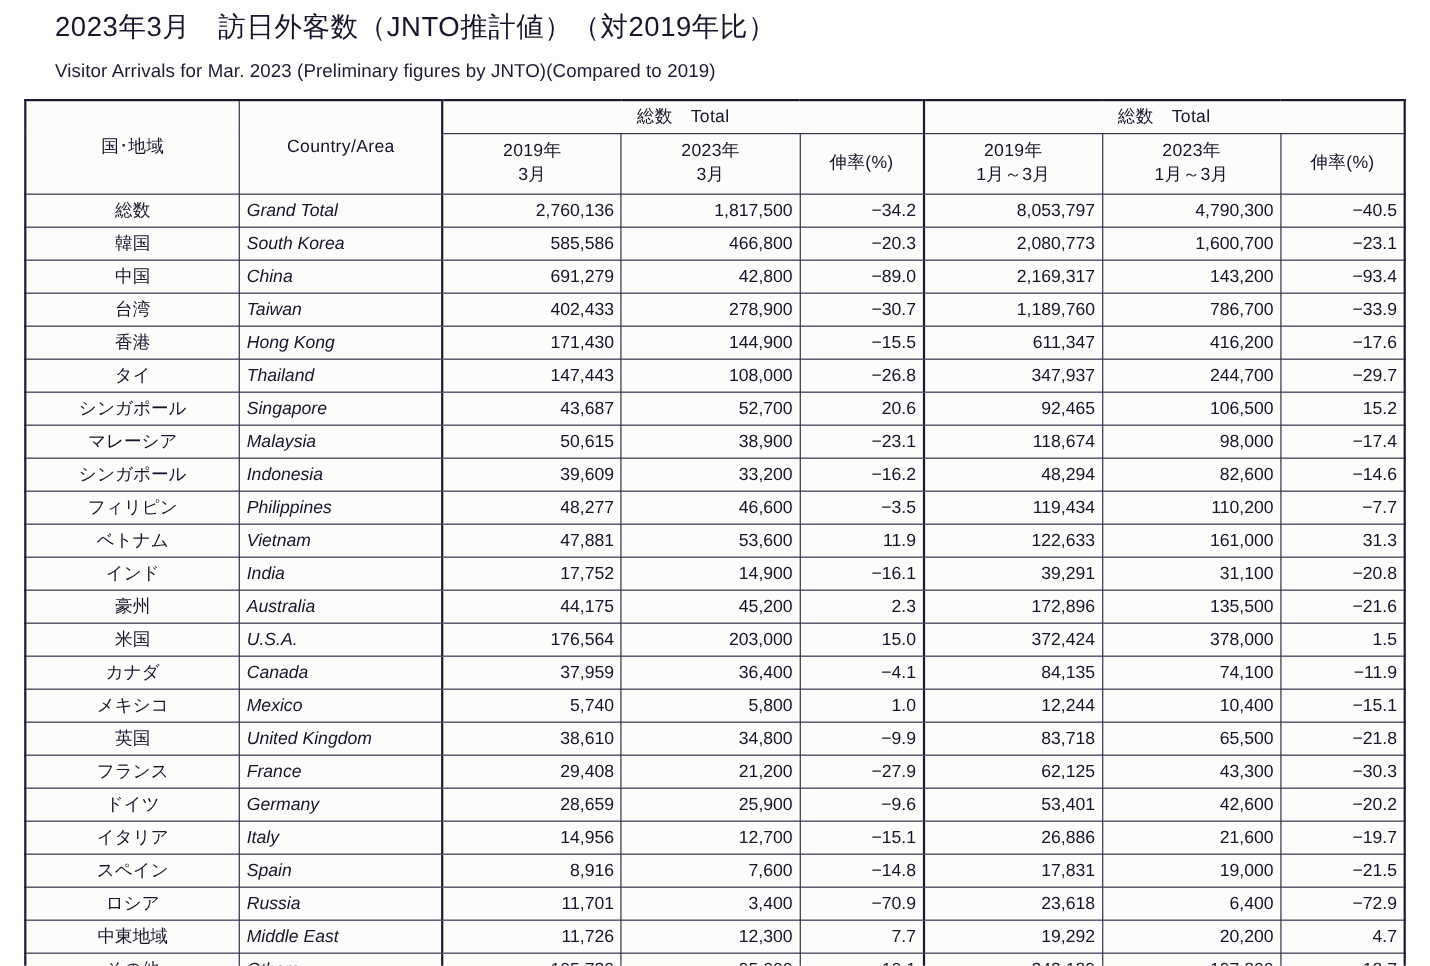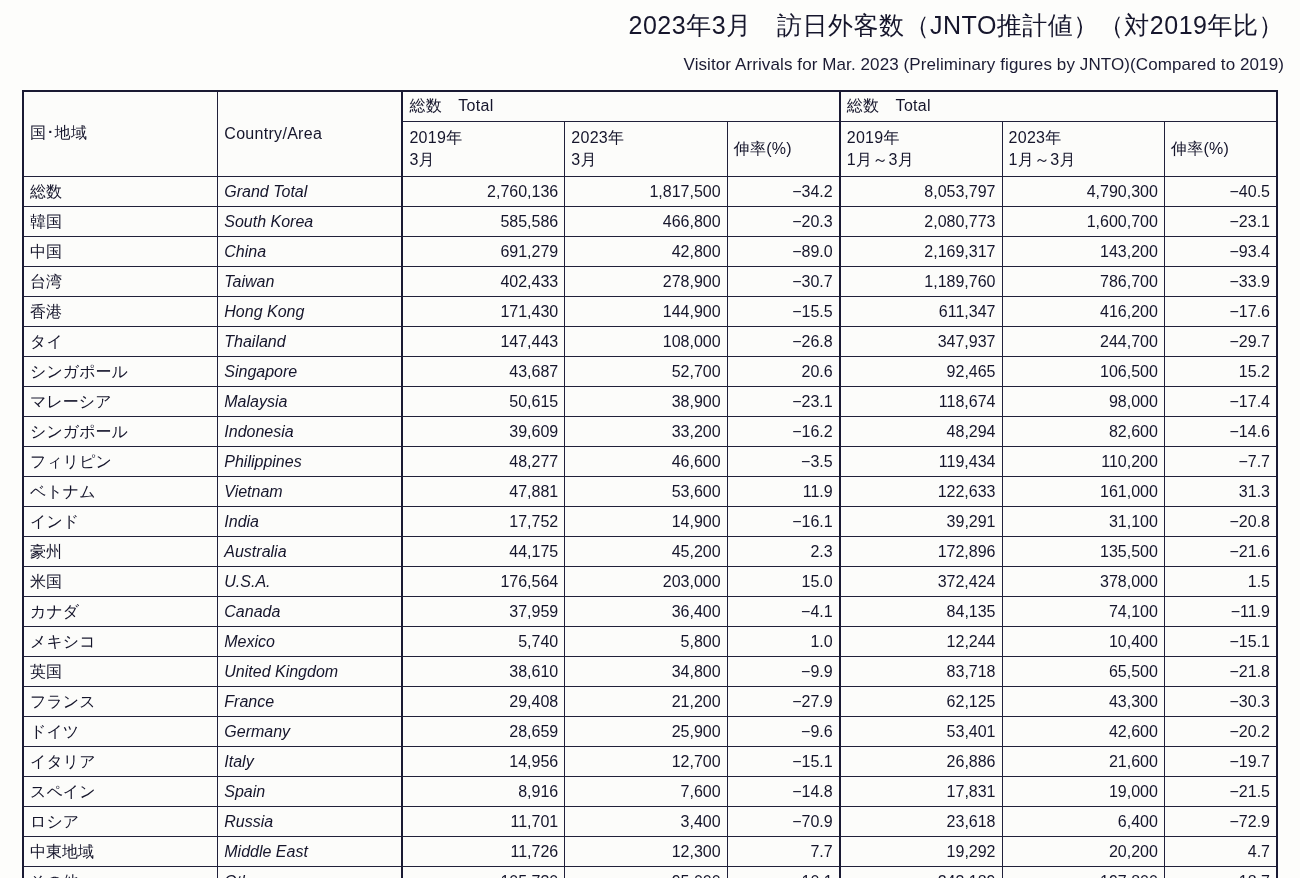--- a/index.html
+++ b/index.html
@@ -19,21 +19,20 @@
     position: relative;
     width: 1300px;
     height: 878px;
     box-sizing: border-box;
     padding: 0;
   }
 
   
   .title-block {
     padding: 10px 16px 0 50px;
-    text-align: right;
   }
   .title-ja {
     font-size: 25px;
     font-weight: 500;
     letter-spacing: 0.5px;
     color: #16162c;
     line-height: 1.25;
     white-space: nowrap;
   }
   .title-en {
@@ -66,21 +65,21 @@
     color: #15152b;
     background: #fcfcfa;
     box-sizing: border-box;
   }
   
   table.vt {
     border: 2.5px solid #1a1a33;
   }
 
   thead th {
-    text-align: left;
+    text-align: center;
     vertical-align: middle;
     font-weight: 400;
     letter-spacing: 0.3px;
   }
   .hdr-group {
     height: 30px;
     font-size: 16px;
   }
   .hdr-sub {
     height: 55px;
@@ -93,21 +92,21 @@
     font-size: 15.5px;
   }
 
   tbody td {
     height: 29px;
     line-height: 29px;
     white-space: nowrap;
     overflow: hidden;
   }
   td.c-ja {
-    text-align: left;
+    text-align: center;
     padding-left: 7px;
     font-size: 17px;
   }
   td.c-en {
     text-align: left;
     padding-left: 8px;
     font-size: 16.5px;
     font-style: italic;
   }
   td.c-num {

